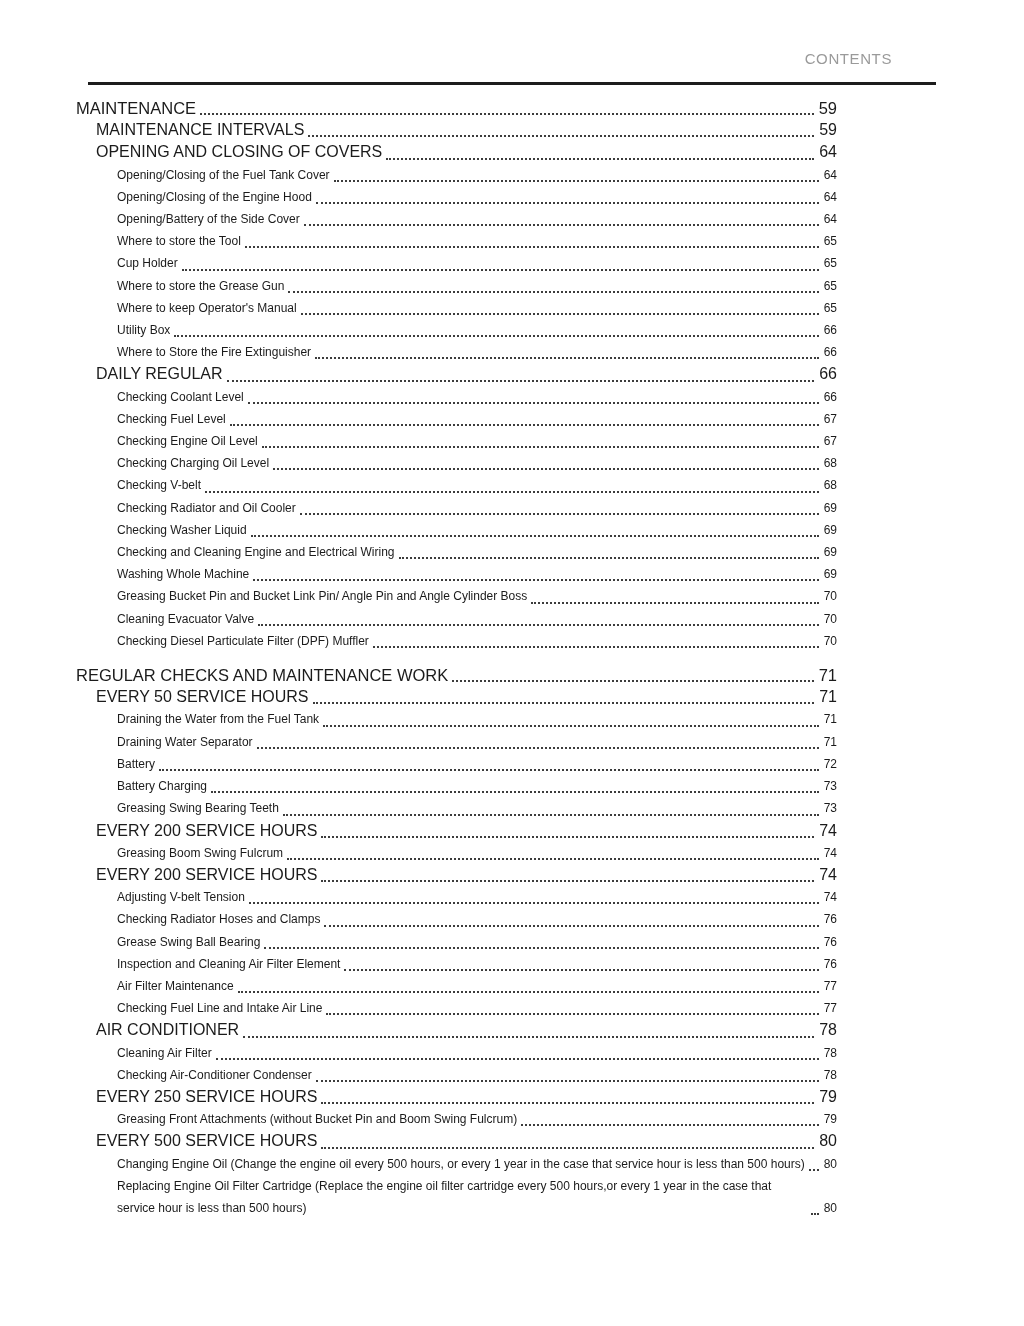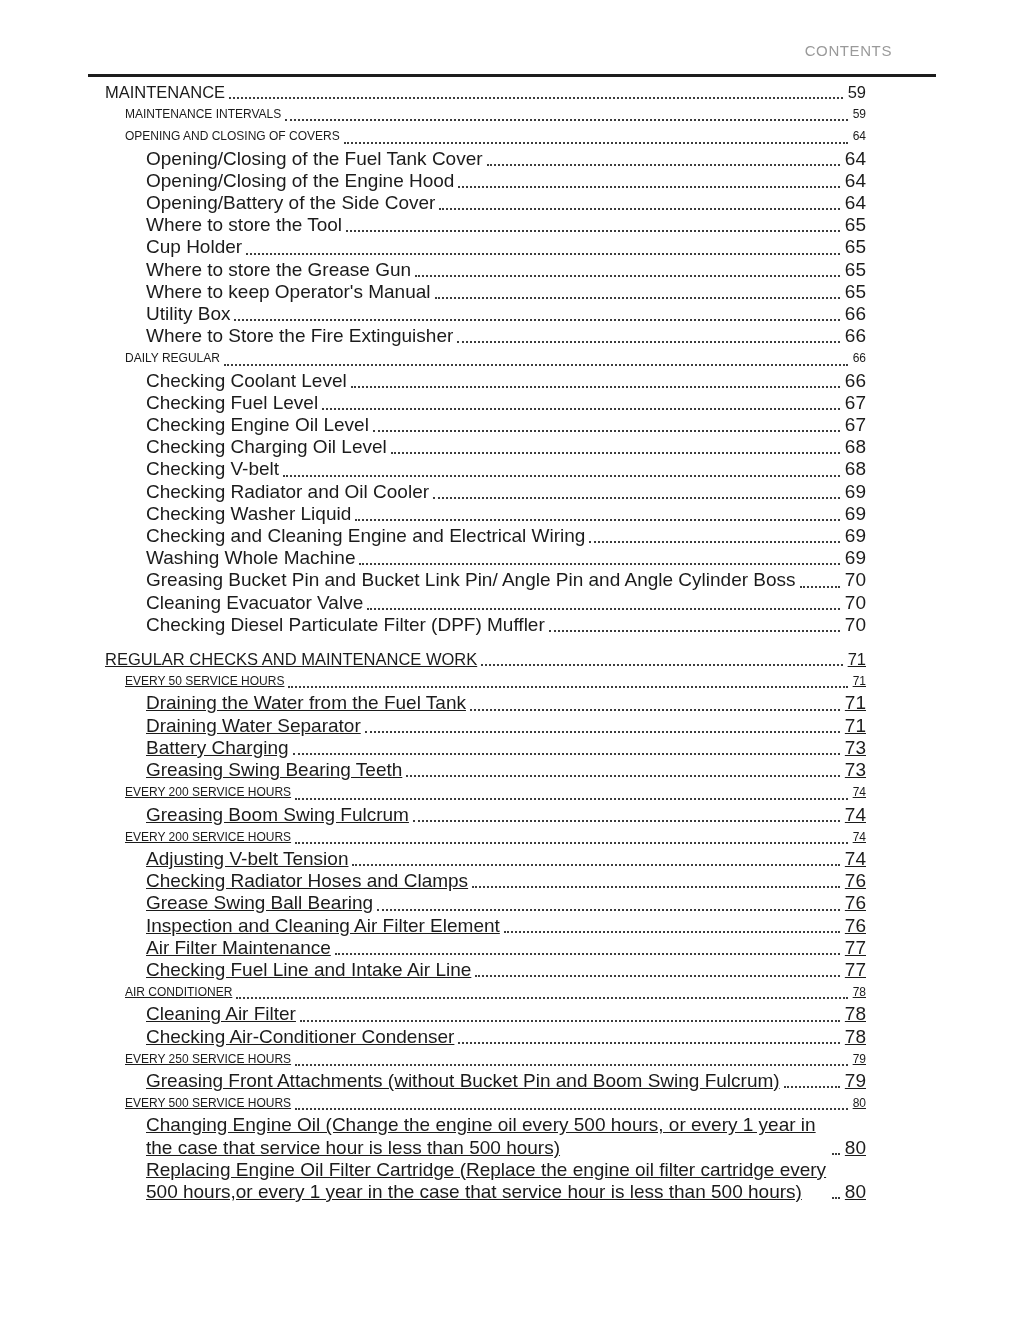--- a/index.html
+++ b/index.html
@@ -7,51 +7,51 @@
     position: relative;
     width: 1024px;
     height: 1326px;
     margin: 0 auto;
     background: #ffffff;
     font-family: "Liberation Sans", "DejaVu Sans", sans-serif;
     color: #1b1b1b;
     overflow: hidden;
   }
   .header-area {
-    margin: 4px 88px;
+    margin: 12px 88px;
     padding-top: 38px;
   }
   .contents-label {
     display: block;
     text-align: right;
     padding-right: 44px;
     font-size: 15px;
     letter-spacing: 0.6px;
     color: #9a9a9a;
     line-height: 17px;
   }
   .rule {
     margin-top: 15px;
     height: 3px;
     background: #1c1c1c;
   }
   .toc {
-    margin-left: 105px;
+    margin-left: 76px;
     width: 761px;
   }
-  .toc-section + .toc-section { margin-top: 12px; text-decoration: underline; }
+  .toc-section + .toc-section { margin-top: 12px; }
   .row {
     display: flex;
     align-items: flex-end;
     line-height: 22.2px;
   }
   .row .title { flex: 0 1 auto; }
   .row.lvl1 { font-size: 16.5px; }
-  .row.lvl2 { font-size: 12px; padding-left: 20px; }
-  .row.lvl3 { font-size: 19px; padding-left: 41px; }
+  .row.lvl2 { font-size: 16px; padding-left: 20px; }
+  .row.lvl3 { font-size: 12px; padding-left: 41px; }
   .dots {
     flex: 1 0 8px;
     border-bottom: 2px dotted #3c3c3c;
     margin: 0 3px 4px 4px;
     min-width: 8px;
   }
   .pg { flex: 0 0 auto; padding-left: 2px; }
 </style>
 </head>
 <body>
@@ -204,20 +204,25 @@
           <span class="title">Draining the Water from the Fuel Tank</span>
           <span class="dots"></span>
           <span class="pg">71</span>
         </div>
         <div class="row lvl3">
           <span class="title">Draining Water Separator</span>
           <span class="dots"></span>
           <span class="pg">71</span>
         </div>
         <div class="row lvl3">
+          <span class="title">Battery</span>
+          <span class="dots"></span>
+          <span class="pg">72</span>
+        </div>
+        <div class="row lvl3">
           <span class="title">Battery Charging</span>
           <span class="dots"></span>
           <span class="pg">73</span>
         </div>
         <div class="row lvl3">
           <span class="title">Greasing Swing Bearing Teeth</span>
           <span class="dots"></span>
           <span class="pg">73</span>
         </div>
         <div class="row lvl2">

